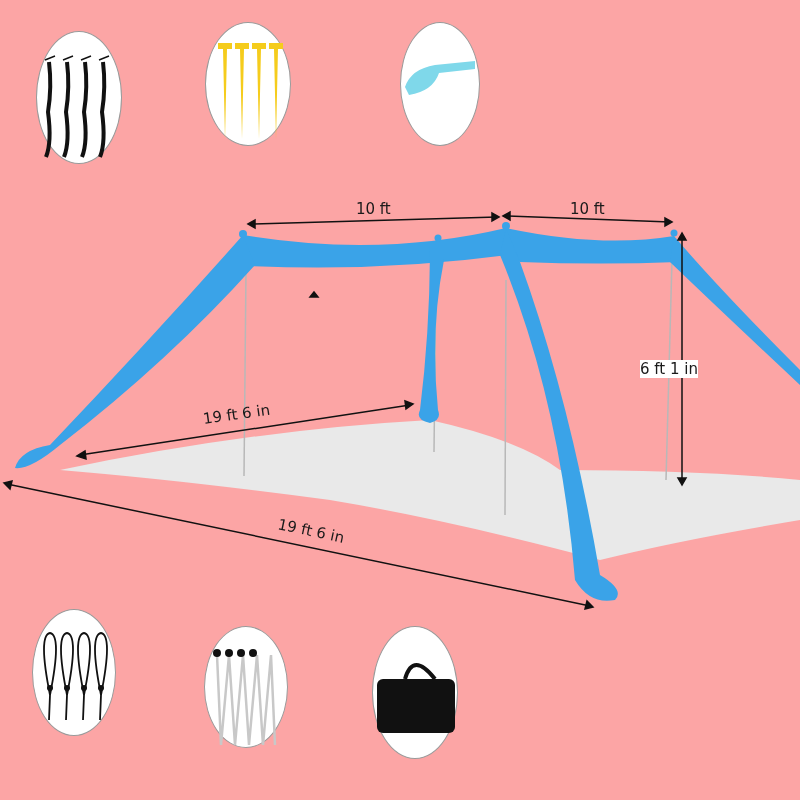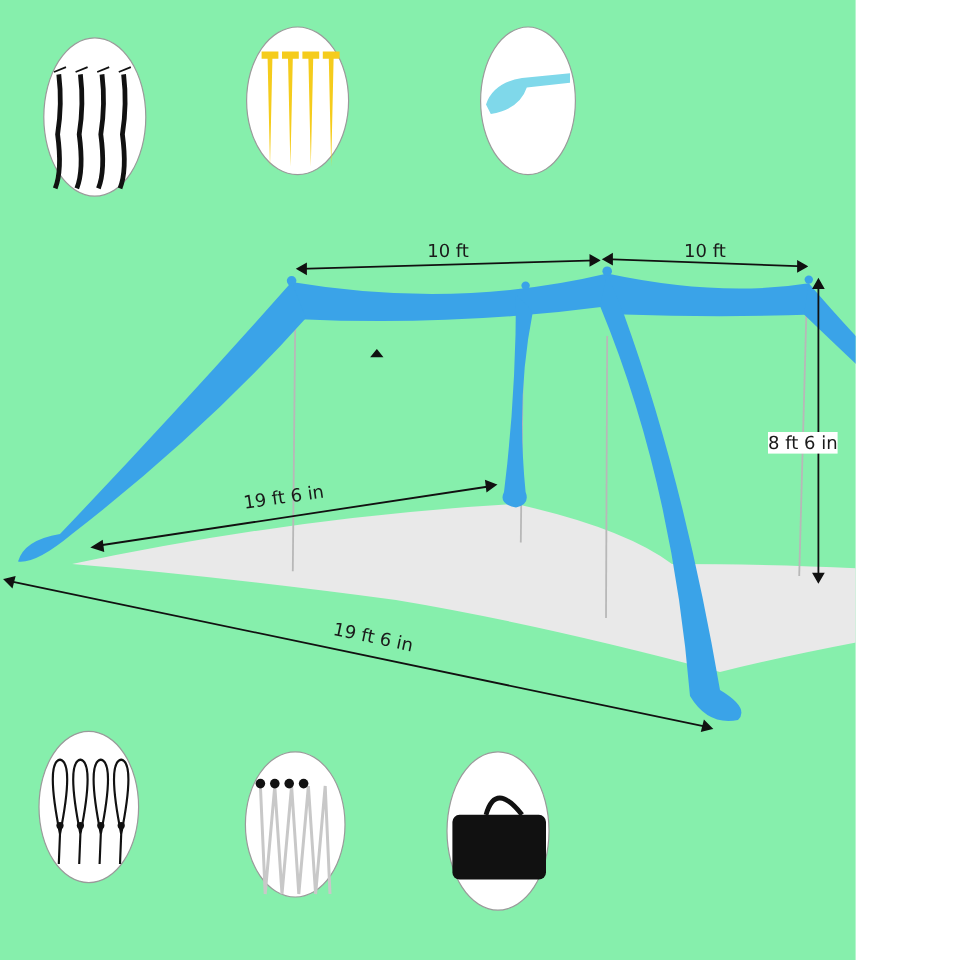--- a/index.html
+++ b/index.html
@@ -1,16 +1,16 @@
 <!DOCTYPE html>
 <html><head>
 <meta charset="utf-8">
 <style>
   html,body{margin:0;padding:0;background:#fff;}
-  #stage{position:relative;width:713px;height:800px;overflow:hidden;background:#86efac;font-family:"DejaVu Sans","Liberation Sans",sans-serif;text-decoration:underline;}
+  #stage{position:relative;width:800px;height:800px;overflow:hidden;background:#fca5a5;font-family:"DejaVu Sans","Liberation Sans",sans-serif;text-decoration:underline;}
   .circle{position:absolute;border:1px solid #9a9a9a;border-radius:50%;background:#fff;box-sizing:border-box;}
   svg{position:absolute;left:0;top:0;}
   .dim{position:absolute;font-size:15px;color:#1a1a1a;white-space:nowrap;transform-origin:left center;}
 </style>
 </head>
 <body>
 
 <div id="stage">
 
   <div class="circle" style="left:36px;top:31px;width:86px;height:133px;">
@@ -87,21 +87,21 @@
         <path d="M413 404 l-8 -3 l1 8z"></path>
       <line x1="7" y1="484" x2="590" y2="606"></line>
       <path d="M4 483 l8 -2 l-2 8z"></path>
         <path d="M593 607 l-8 2 l2 -8z"></path>
       <path d="M314 292 l4 5 h-8z"></path>
     </g>
   </svg>
 
   <span class="dim" style="left:356px;top:200px;">10 ft</span>
   <span class="dim" style="left:570px;top:200px;">10 ft</span>
-  <span class="dim" style="left:640px;top:360px;background:#fff;">8 ft 6 in</span>
+  <span class="dim" style="left:640px;top:360px;background:#fff;">6 ft 1 in</span>
   <span class="dim" style="left:203px;top:410px;transform:rotate(-8deg);">19 ft 6 in</span>
   <span class="dim" style="left:278px;top:515px;transform:rotate(12deg);">19 ft 6 in</span>
 
   <div class="circle" style="left:32px;top:609px;width:84px;height:127px;">
     <svg width="84" height="127">
       <g stroke="#111" stroke-width="1.8" fill="none">
         <path d="M16 110 l1 -25 q-12 -60 0 -62 q12 2 0 62"></path>
         <path d="M33 110 l1 -25 q-12 -60 0 -62 q12 2 0 62"></path>
         <path d="M50 110 l1 -25 q-12 -60 0 -62 q12 2 0 62"></path>
         <path d="M67 110 l1 -25 q-12 -60 0 -62 q12 2 0 62"></path>

